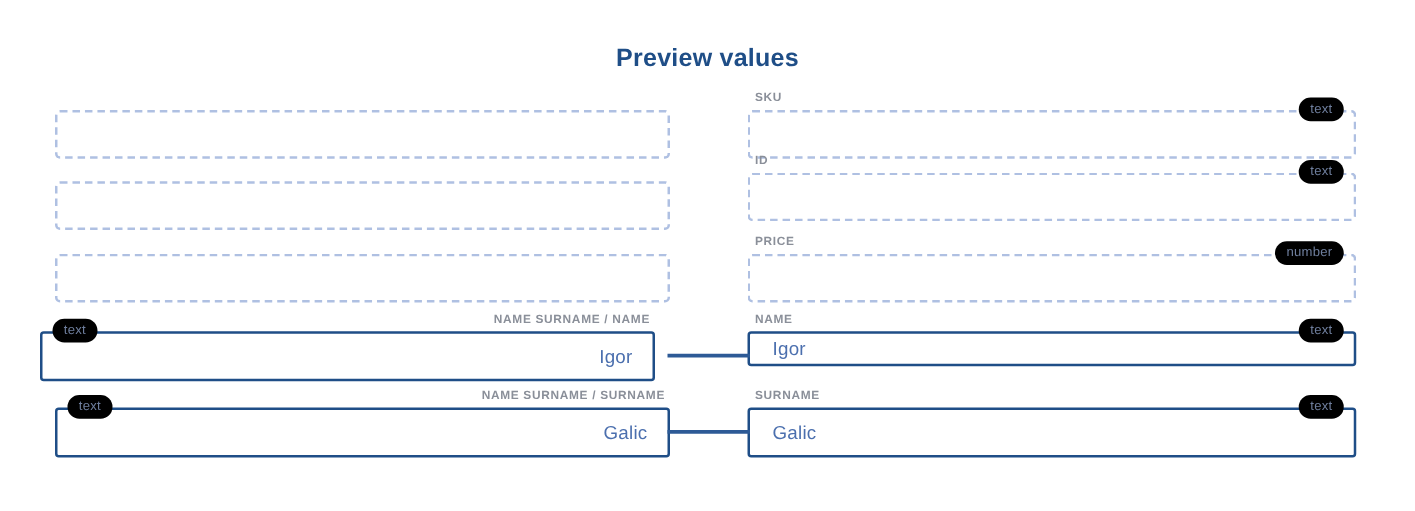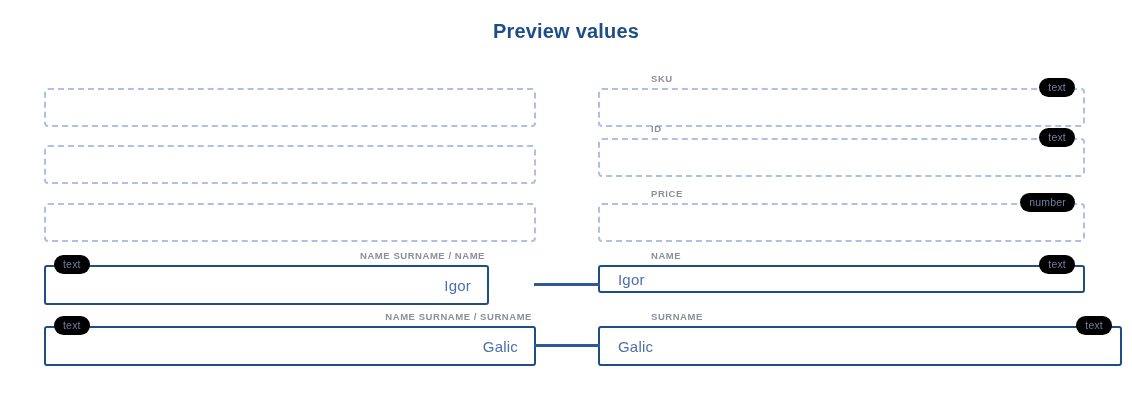--- a/index.html
+++ b/index.html
@@ -13,21 +13,21 @@
     position: relative;
   }
 
   .page-title {
     width: 100%;
     text-align: center;
     font-size: 20px;
     font-weight: bold;
     color: #1f4e87;
     letter-spacing: 0.2px;
-    padding-top: 20px;
+    padding-top: 36px;
   }
 
   .board {
     position: absolute;
     top: 62px;
     left: 0;
     width: 1132px;
     height: 347px;
   }
 
@@ -39,21 +39,21 @@
   .field-label {
     position: absolute;
     top: -15px;
     font-size: 9.5px;
     font-weight: bold;
     letter-spacing: 0.55px;
     color: #8a8f99;
     white-space: nowrap;
     line-height: 12px;
   }
-  .field-label.left  { left: 6px; margin-left: 47px; }
+  .field-label.left  { left: 6px; }
   .field-label.right { right: 4px; }
 
   .field-box {
     position: absolute;
     inset: 0;
     border-radius: 4px;
     background: #ffffff;
   }
 
   
@@ -122,21 +122,21 @@
   <div class="field dashed" style="left:44px; top:83px; width:492px; height:39px;">
     <div class="field-box"></div>
     <div class="field-value align-right"></div>
   </div>
 
   <div class="field dashed" style="left:44px; top:141px; width:492px; height:39px;">
     <div class="field-box"></div>
     <div class="field-value align-right"></div>
   </div>
 
-  <div class="field solid" style="left:44px; top:203px; width:445px; height:40px;">
+  <div class="field solid" style="left:32px; top:203px; width:492px; height:40px;">
     <div class="field-label right">NAME SURNAME / NAME</div>
     <div class="field-box"></div>
     <div class="type-pill pill-left">text</div>
     <div class="field-value align-right">Igor</div>
   </div>
 
   <div class="field solid" style="left:44px; top:264px; width:492px; height:40px;">
     <div class="field-label right">NAME SURNAME / SURNAME</div>
     <div class="field-box"></div>
     <div class="type-pill pill-left">text</div>
@@ -164,21 +164,21 @@
     <div class="field-value align-left"></div>
   </div>
 
   <div class="field solid" style="left:598px; top:203px; width:487px; height:28px;">
     <div class="field-label left">NAME</div>
     <div class="field-box"></div>
     <div class="type-pill pill-right">text</div>
     <div class="field-value align-left">Igor</div>
   </div>
 
-  <div class="field solid" style="left:598px; top:264px; width:524px; height:40px;">
+  <div class="field solid" style="left:598px; top:264px; width:487px; height:40px;">
     <div class="field-label left">SURNAME</div>
     <div class="field-box"></div>
     <div class="type-pill pill-right">text</div>
     <div class="field-value align-left">Galic</div>
   </div>
 
   <div class="connector" style="left:534px; top:221px; width:66px;"></div>
 
   <div class="connector" style="left:534px; top:282px; width:66px;"></div>
 

